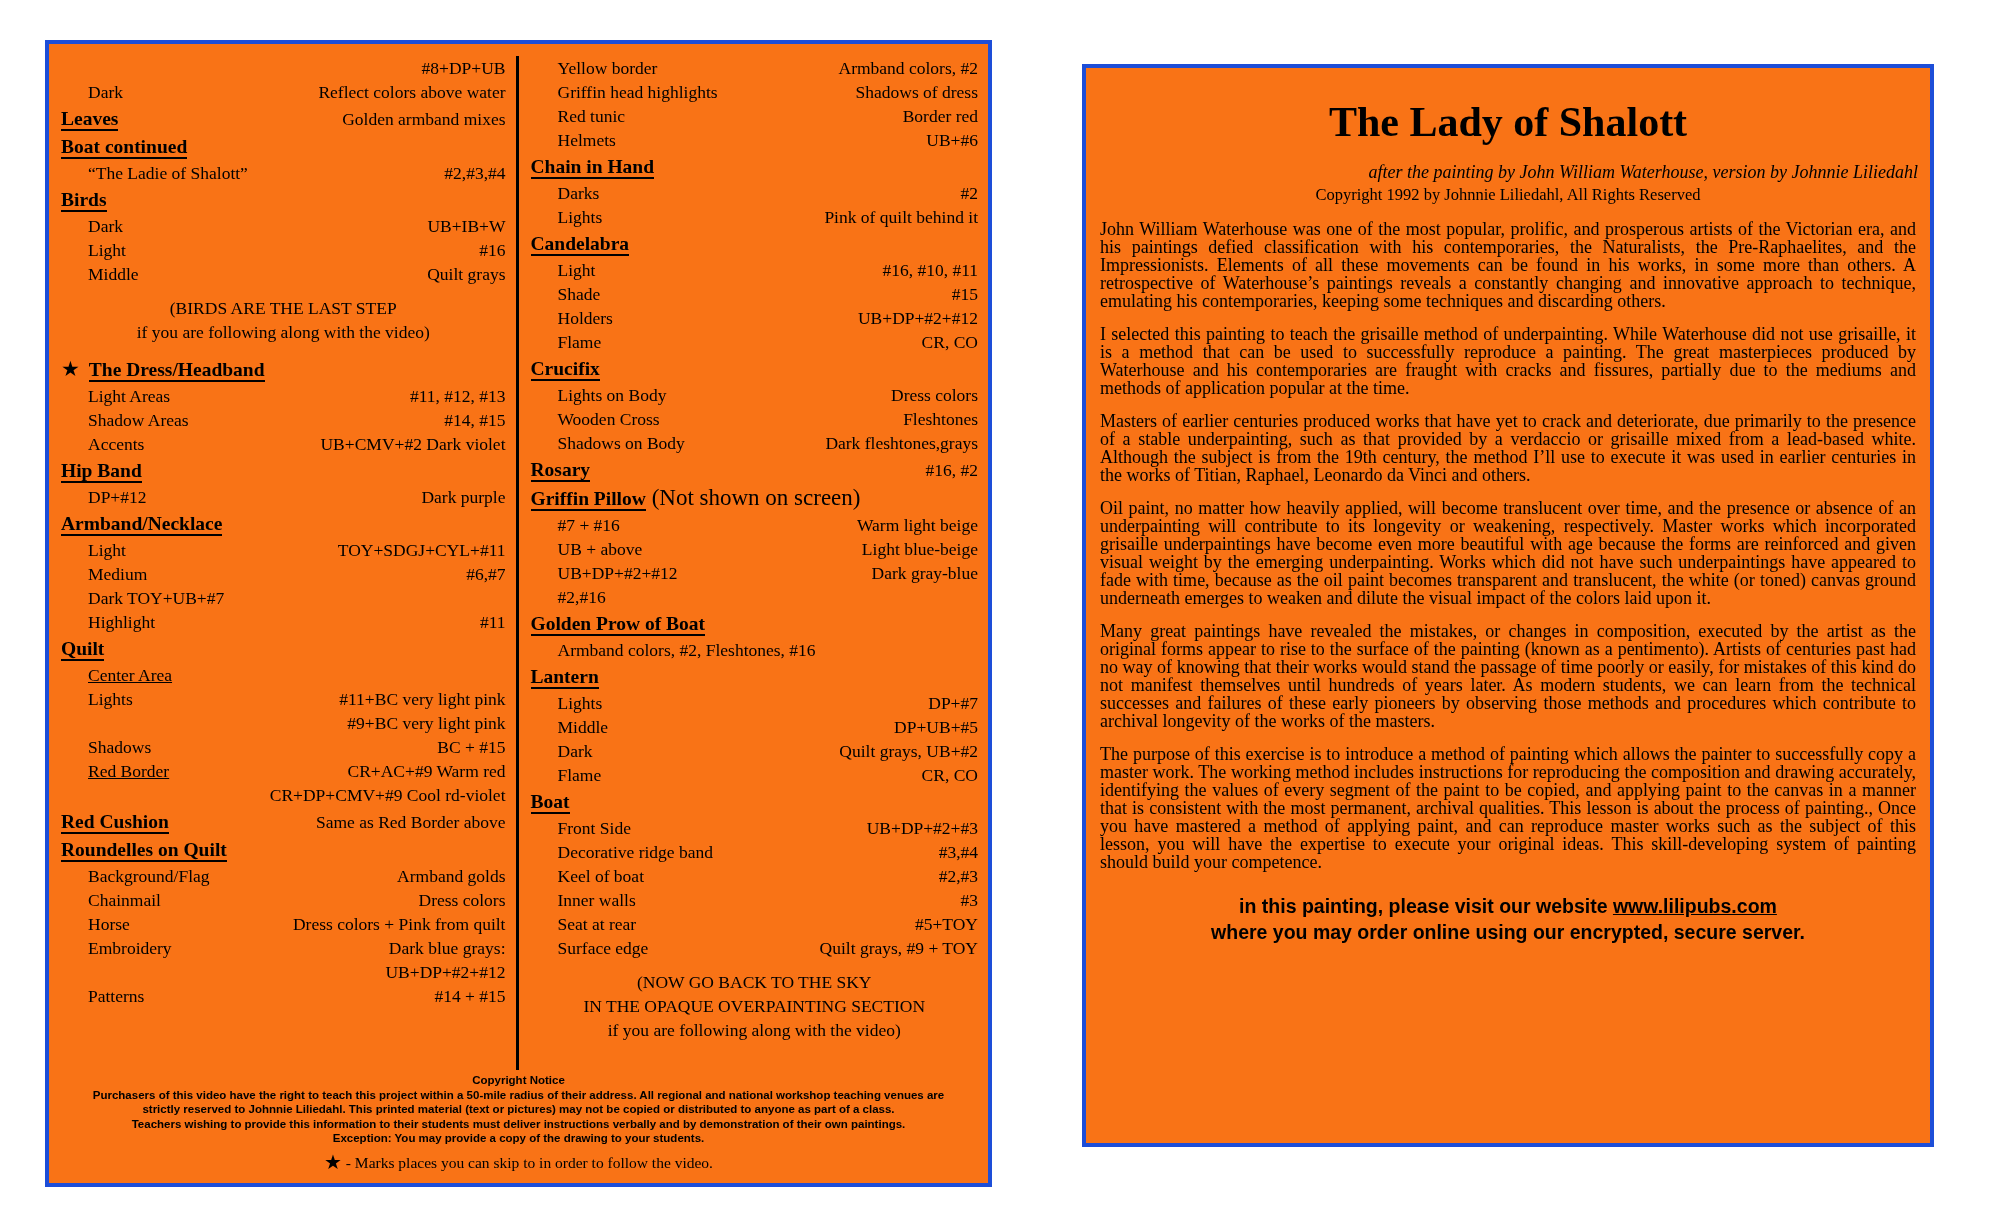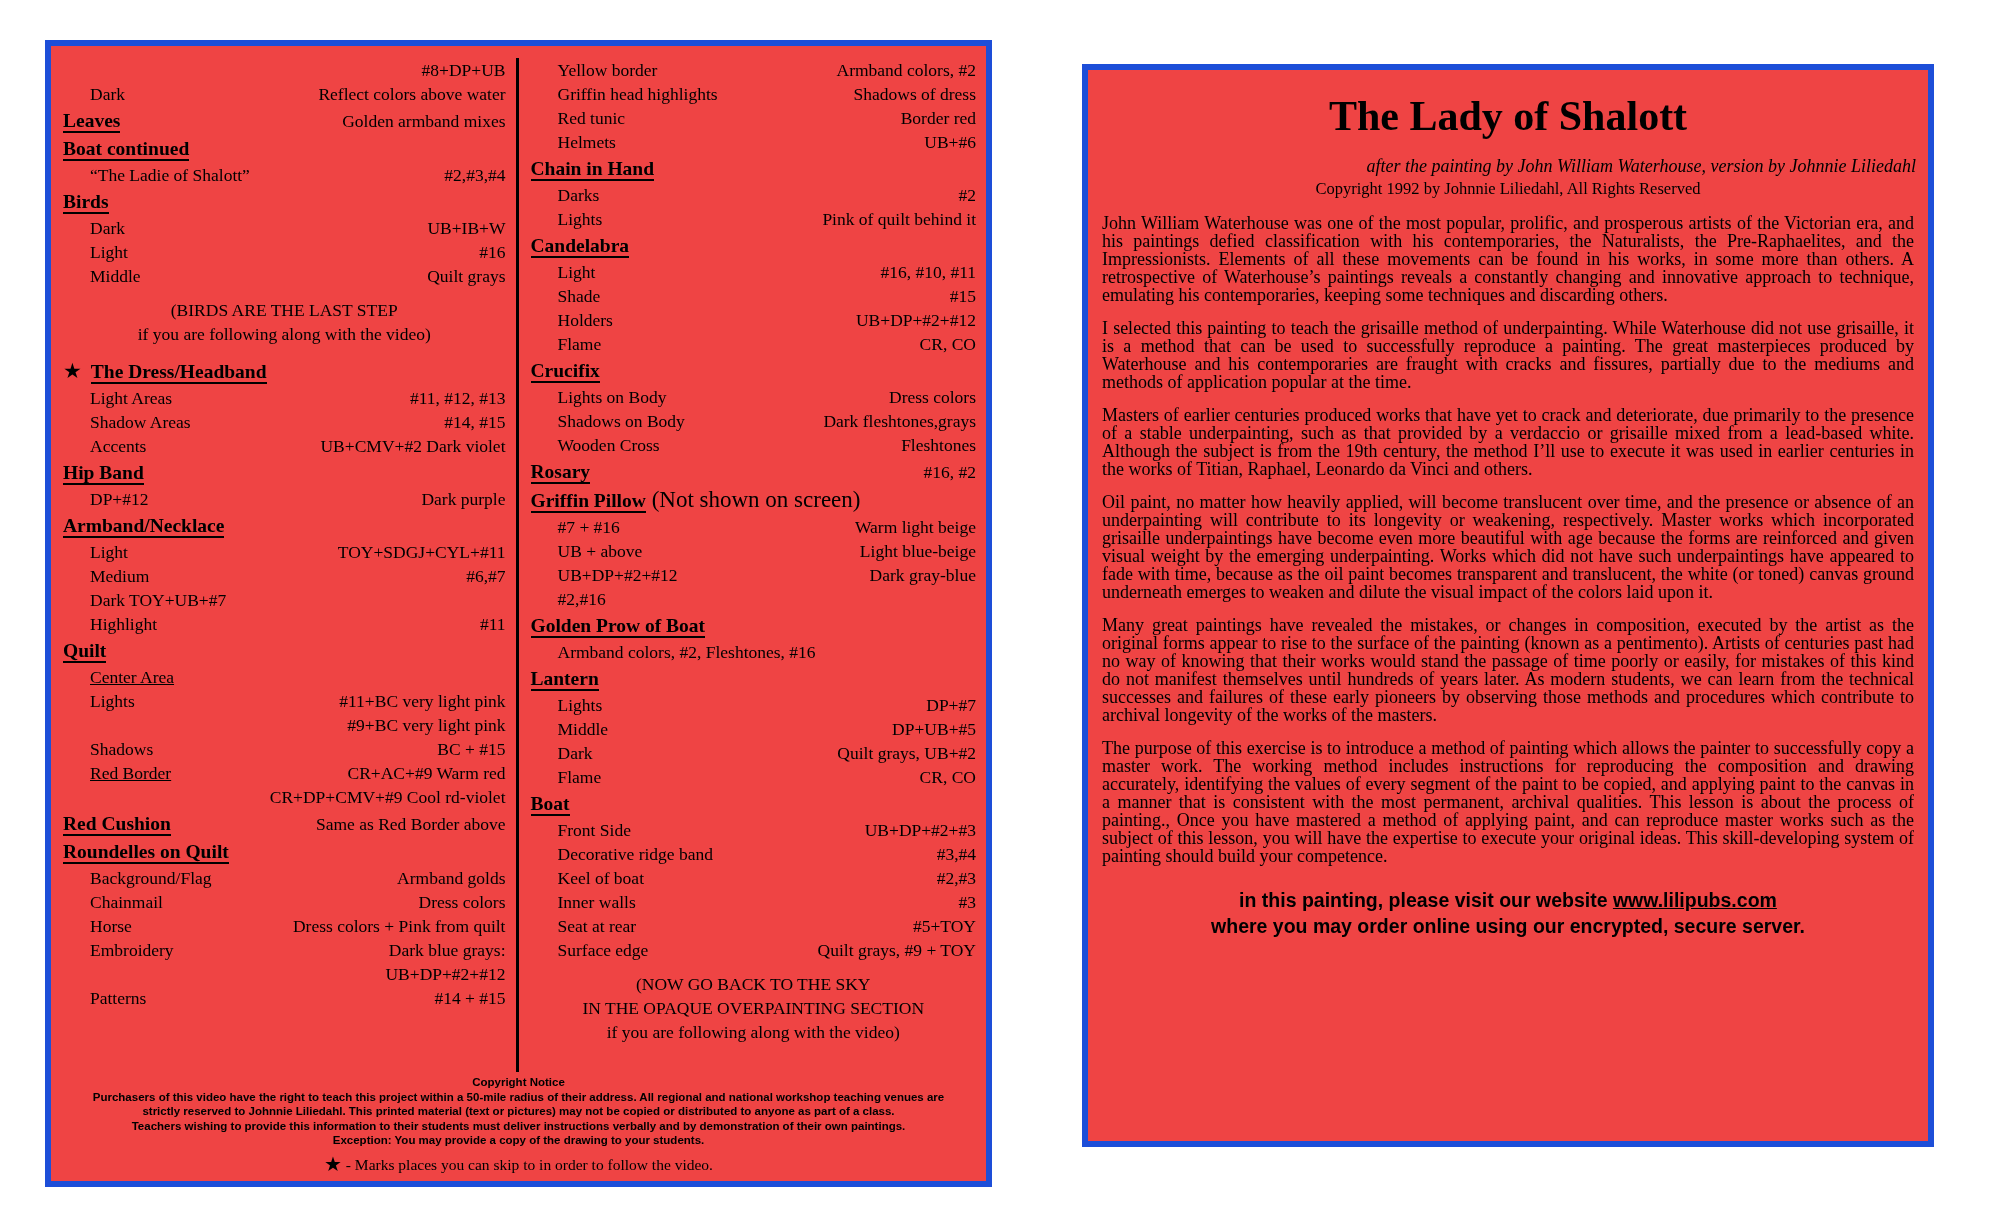--- a/index.html
+++ b/index.html
@@ -1,22 +1,22 @@
 <!DOCTYPE html>
 <html><head>
 <meta charset="utf-8">
 <style>
   html,body{margin:0;padding:0;}
   body{
     width:2000px;height:1214px;position:relative;background:#ffffff;
     font-family:"Liberation Serif",serif;color:#000;
   }
-  .page{position:absolute;background:#ef4444;border:6px solid #1d4ed8;box-sizing:border-box;}
+  .page{position:absolute;background:#f97316;border:4px solid #1d4ed8;box-sizing:border-box;}
   #left-page{left:45px;top:40px;width:947px;height:1147px;}
-  #right-page{left:1082px;top:64px;width:852px;height:1083px;padding:8px 12px;overflow:hidden;}
+  #right-page{left:1082px;top:64px;width:852px;height:1083px;padding:16px 12px;overflow:hidden;}
 
   
   #columns{display:flex;height:1026px;padding-top:12px;box-sizing:border-box;overflow:hidden;}
   .col{flex:1 1 50%;box-sizing:border-box;padding:0 10px 0 12px;overflow:hidden;}
   #col-0{border-right:3px solid #000;}
   .row{display:flex;justify-content:space-between;align-items:baseline;font-size:17.5px;line-height:24px;}
   .lbl{padding-left:27px;white-space:pre-wrap;}
   .lbl.u{text-decoration:underline;}
   .val{text-align:right;white-space:pre-wrap;}
   .hrow{line-height:26px;margin:2px 0 1px;}
@@ -243,26 +243,26 @@
         </div>
         <div class="row hrow">
           <span><span class="htxt">Crucifix</span></span>
           <span class="val"></span>
         </div>
         <div class="row">
           <span class="lbl">Lights on Body</span>
           <span class="val">Dress colors</span>
         </div>
         <div class="row">
+          <span class="lbl">Wooden Cross</span>
+          <span class="val">Fleshtones</span>
+        </div>
+        <div class="row">
           <span class="lbl">Shadows on Body</span>
           <span class="val">Dark fleshtones,grays</span>
-        </div>
-        <div class="row">
-          <span class="lbl">Wooden Cross</span>
-          <span class="val">Fleshtones</span>
         </div>
         <div class="row hrow">
           <span><span class="htxt">Rosary</span></span>
           <span class="val">#16, #2</span>
         </div>
         <div class="row hrow">
           <span><span class="htxt">Griffin Pillow</span><span class="sfx"> (Not shown on screen)</span></span>
           <span class="val"></span>
         </div>
         <div class="row">

